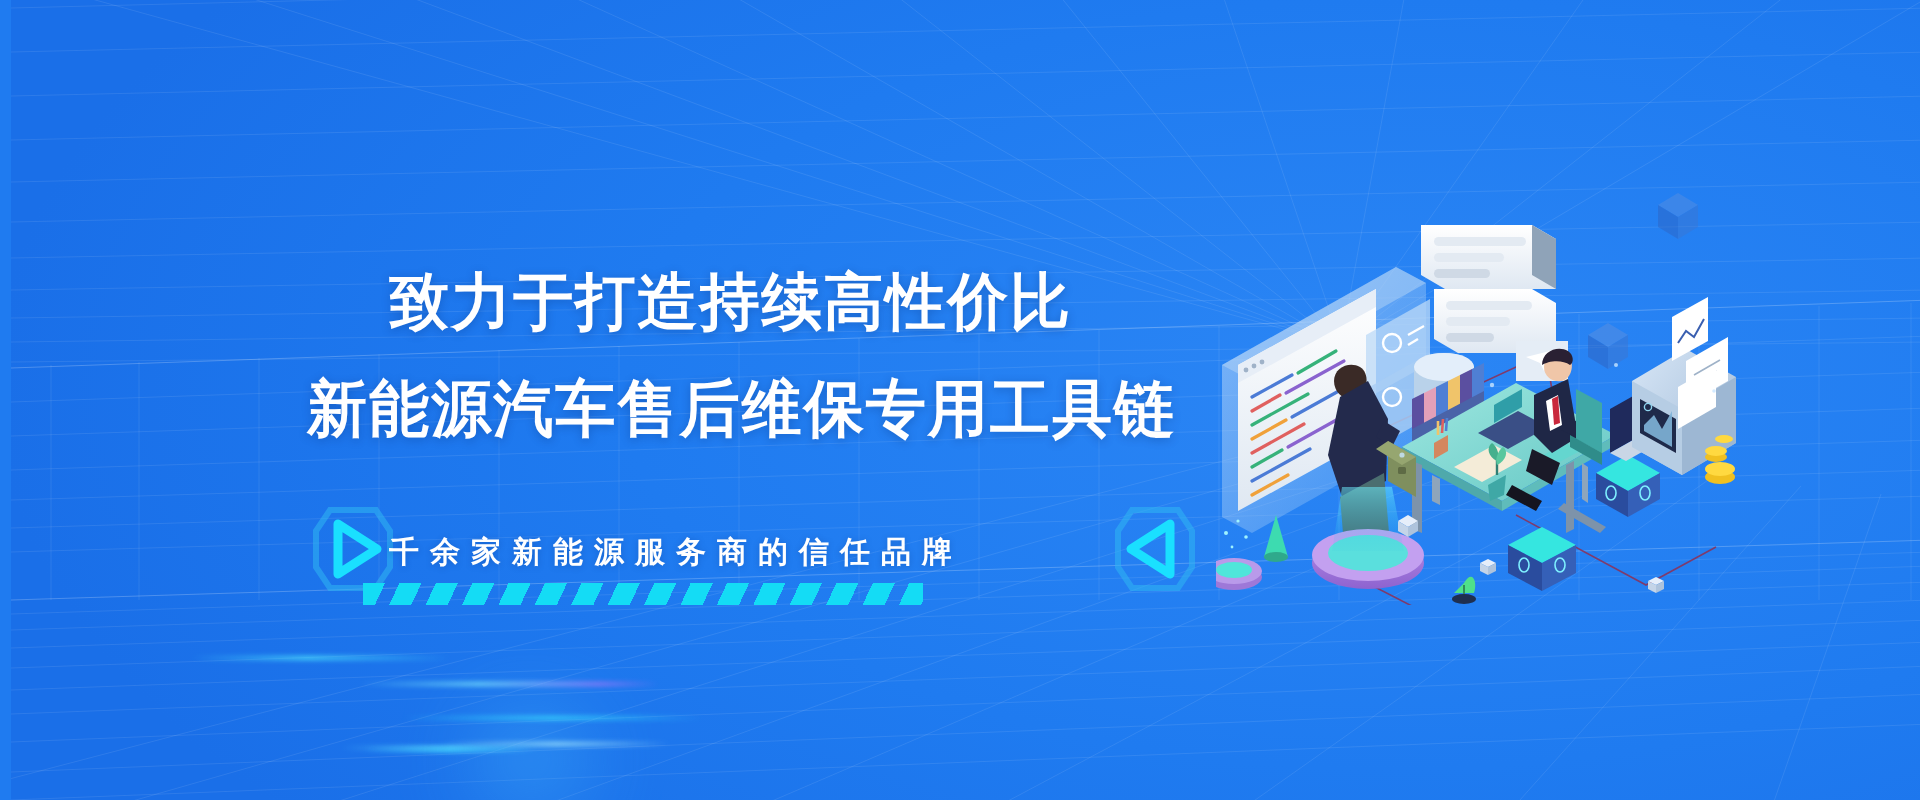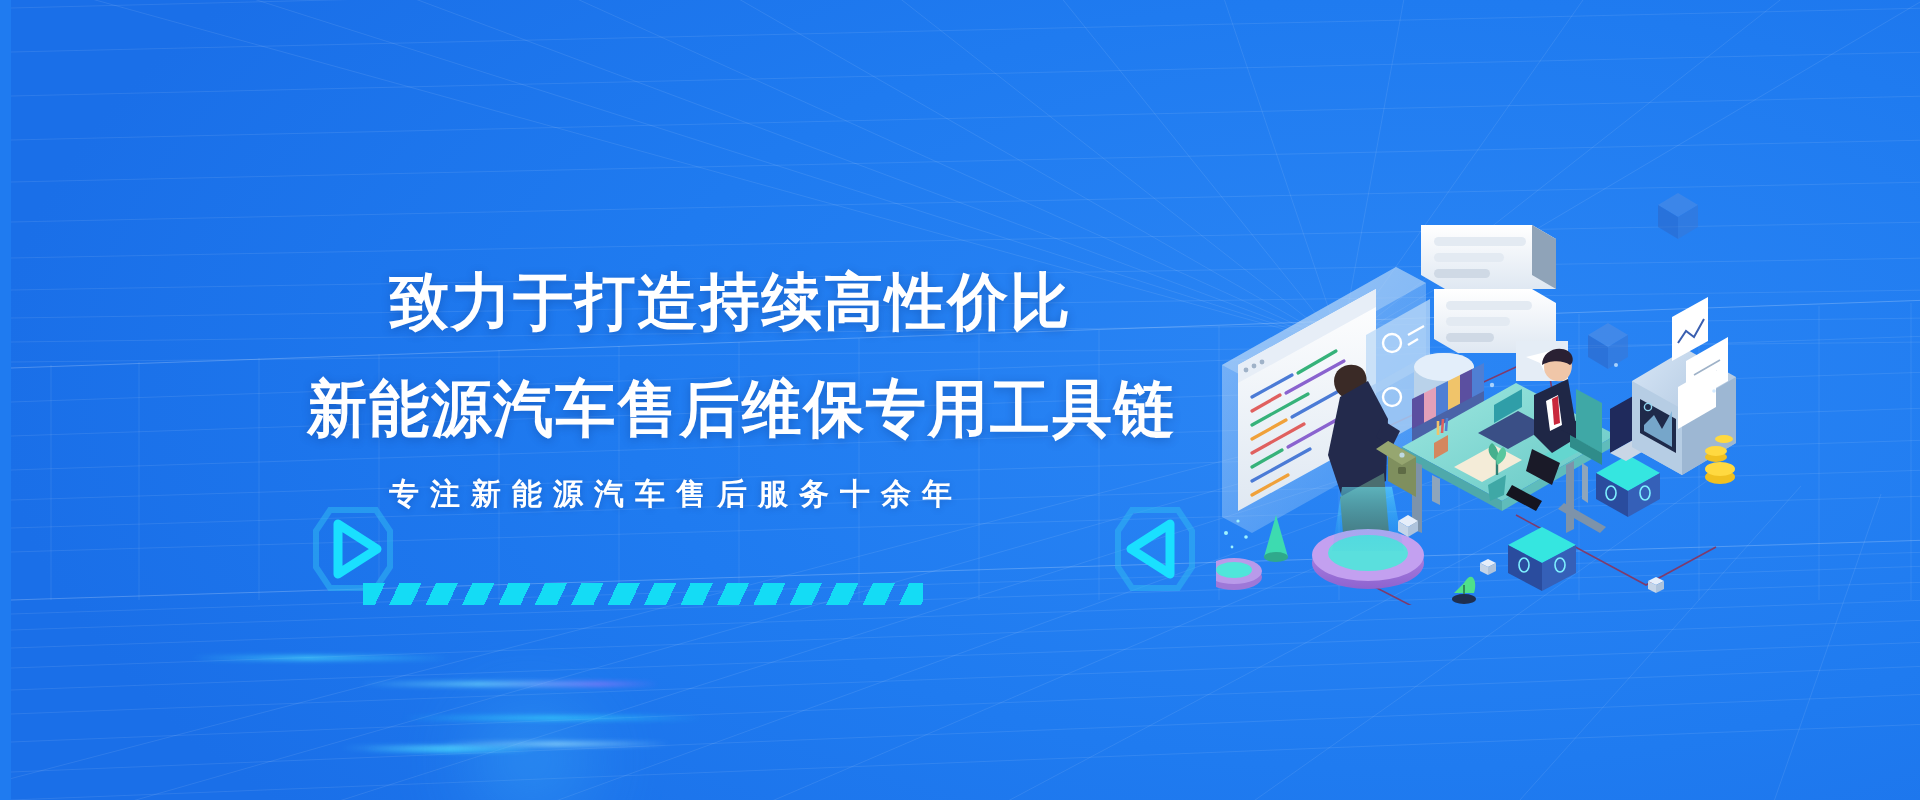--- a/index.html
+++ b/index.html
@@ -190,22 +190,22 @@
       </svg>
     </div>
 
     <div class="arrow-orn" id="arrow-right">
       <svg width="92" height="106" viewBox="0 0 92 106" fill="none">
         <path d="M23 14 L69 14 L83 35 L83 71 L69 92 L23 92 L9 71 L9 35 Z" stroke="#2fb7f2" stroke-width="6" fill="none" opacity=".55"></path>
         <path d="M61 28 L22 53 L61 78 Z" stroke="#1ae0ff" stroke-width="9" stroke-linejoin="round" fill="none"></path>
       </svg>
     </div>
 
-    <div class="subline" id="s1">专注新能源汽车售后服务十余年</div>
-
+
+    <div class="subline" id="s2">千余家新能源服务商的信任品牌</div>
 
     <div class="stripebar"></div>
   </div>
 
   <div class="illo">
     <svg width="520" height="420" viewBox="0 0 520 420" fill="none">
       <defs>
         <linearGradient id="panelG" x1="0" y1="0" x2="1" y2="1">
           <stop offset="0%" stop-color="#cfe4fb" stop-opacity=".55"></stop>
           <stop offset="100%" stop-color="#8ec2f5" stop-opacity=".22"></stop>

